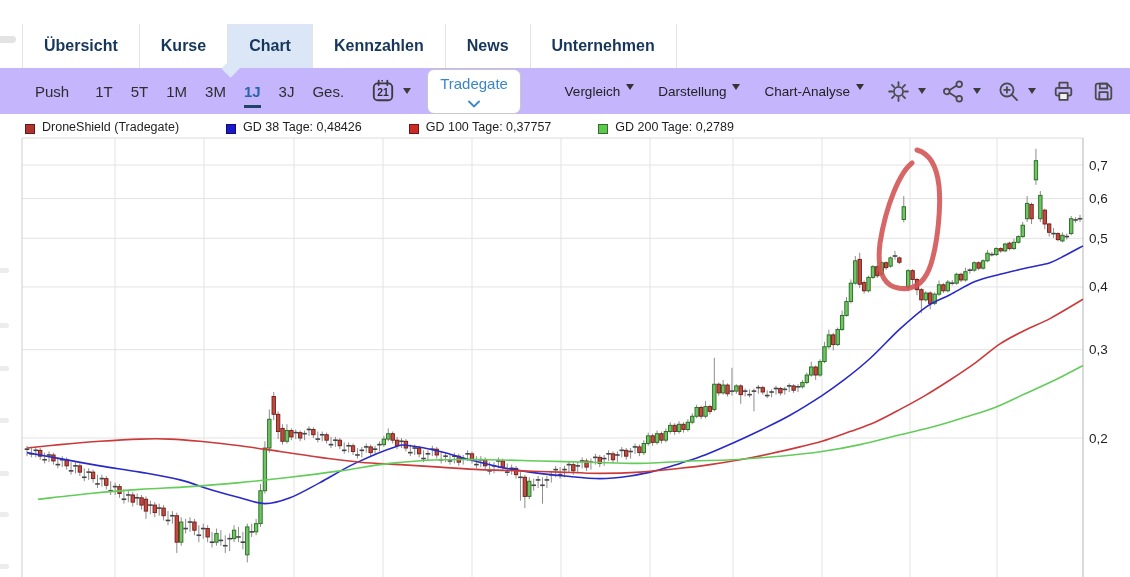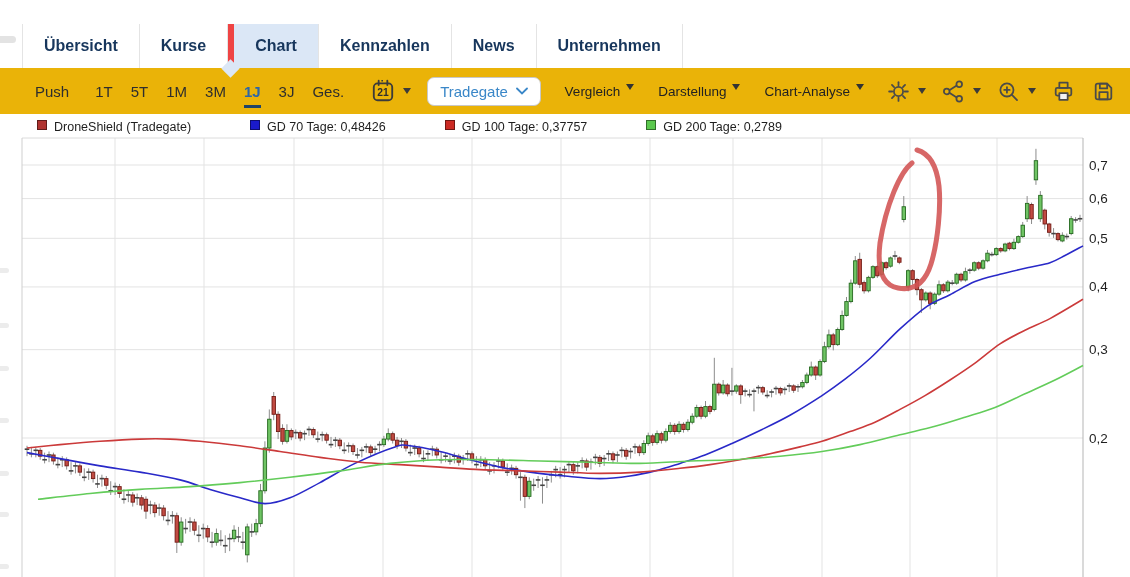--- a/index.html
+++ b/index.html
@@ -6,45 +6,45 @@
   body{
     width:1130px;height:577px;position:relative;overflow:hidden;background:#ffffff;
     font-family:"Liberation Sans","DejaVu Sans",sans-serif;color:#222;
   }
   
   .edge-pill-top{position:absolute;left:-4px;top:36px;width:20px;height:7px;border-radius:4px;background:#e3e3e3;}
   
   .tab-bar{position:absolute;left:22px;top:24px;height:44px;display:flex;background:#ef4444;border-left:1px solid #e4e4e4;}
   .tab{display:flex;align-items:center;padding:0 21px;font-size:16px;font-weight:bold;color:#17365c;
        border-right:1px solid #e4e4e4;cursor:pointer;white-space:nowrap;background:#fff;}
-  .tab.active{background:#dbe7f6;margin-left:6px;}
+  .tab.active{background:#dbe7f6;}
   .notch{position:absolute;left:224px;top:62px;width:13px;height:13px;background:#dbe7f6;transform:rotate(45deg);z-index:3;}
   
-  .toolbar{position:absolute;left:0;top:68px;width:1130px;height:46px;background:#eab308;border-bottom:1px solid #ececec;
+  .toolbar{position:absolute;left:0;top:68px;width:1130px;height:46px;background:#c4b5fd;border-bottom:1px solid #ececec;
            display:flex;align-items:center;font-size:15px;color:#2e2e2e;}
   .tb-push{margin-left:35px;margin-right:8px;cursor:pointer;}
   .ranges{display:flex;align-items:flex-start;}
   .range{margin-left:18px;cursor:pointer;}
   .range .lbl{padding-bottom:5px;}
   .range.active .lbl{color:#2c66a8;font-weight:bold;border-bottom:3px solid #1f4468;}
   .cal-group{display:flex;align-items:center;margin-left:26px;cursor:pointer;}
   .caret{width:0;height:0;border-left:4.5px solid transparent;border-right:4.5px solid transparent;
          border-top:6px solid #3b3b3b;display:inline-block;margin-left:7px;}
   .exchange-btn{display:flex;align-items:center;margin-left:16px;padding:5px 12px;background:#fff;border:1px solid #c8c8c8;
-                border-radius:7px;color:#3a87c8;font-size:15px;cursor:pointer;gap:8px;}
+                border-radius:7px;color:#3a87c8;font-size:15px;cursor:pointer;gap:8px;flex-direction:column;}
   .menus{display:flex;align-items:center;margin-left:auto;gap:24px;font-size:13.5px;color:#222;}
   .menu-item{display:flex;cursor:pointer;white-space:nowrap;}
   .menu-item .caret{border-top-color:#333;margin-left:6px;}
   .icon-group{display:flex;align-items:center;margin-left:22px;margin-right:14px;gap:15px;}
   .icon-btn{display:flex;align-items:center;cursor:pointer;}
   .icon-btn svg{display:block;}
   
   .legend{position:absolute;left:0;top:114px;width:1130px;height:26px;background:#fff;display:flex;align-items:center;
           padding-left:25px;box-sizing:border-box;font-size:12.5px;color:#1e1e1e;}
-  .legend-item{display:flex;align-items:flex-start;margin-right:47px;white-space:nowrap;margin-left:12px;}
+  .legend-item{display:flex;align-items:flex-end;margin-right:47px;white-space:nowrap;}
   .legend-swatch{width:10px;height:10px;margin-right:7px;border:1px solid rgba(0,0,0,0.45);box-sizing:border-box;}
   
   .chart-wrap{position:absolute;left:0;top:130px;width:966px;height:447px;}
   svg text{font-family:"Liberation Sans","DejaVu Sans",sans-serif;}
 </style>
 </head>
 <body>
 
 <div class="edge-pill-top"></div>
 
@@ -154,21 +154,21 @@
   </div>
 </div>
 
 <div class="legend" id="legend">
     <span class="legend-item">
       <span class="legend-swatch" style="background: rgb(176, 51, 48);"></span>
       <span>DroneShield (Tradegate)</span>
     </span>
     <span class="legend-item">
       <span class="legend-swatch" style="background: rgb(26, 26, 204);"></span>
-      <span>GD 70 Tage: 0,48426</span>
+      <span>GD 38 Tage: 0,48426</span>
     </span>
     <span class="legend-item">
       <span class="legend-swatch" style="background: rgb(204, 42, 36);"></span>
       <span>GD 100 Tage: 0,37757</span>
     </span>
     <span class="legend-item">
       <span class="legend-swatch" style="background: rgb(91, 201, 78);"></span>
       <span>GD 200 Tage: 0,2789</span>
     </span>
   </div>

